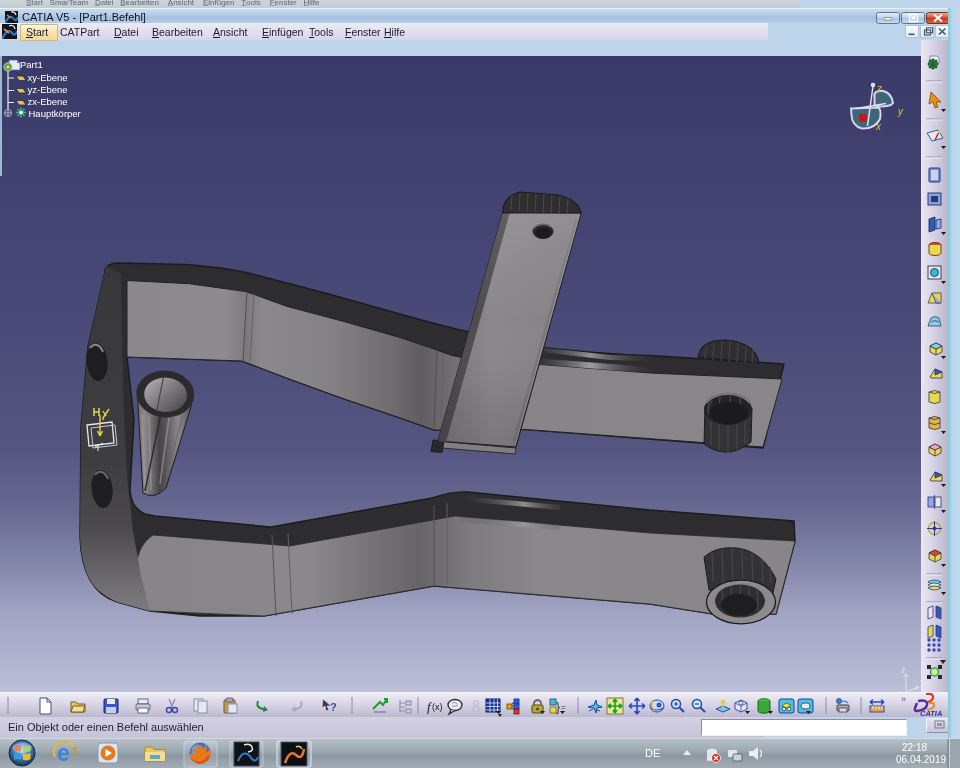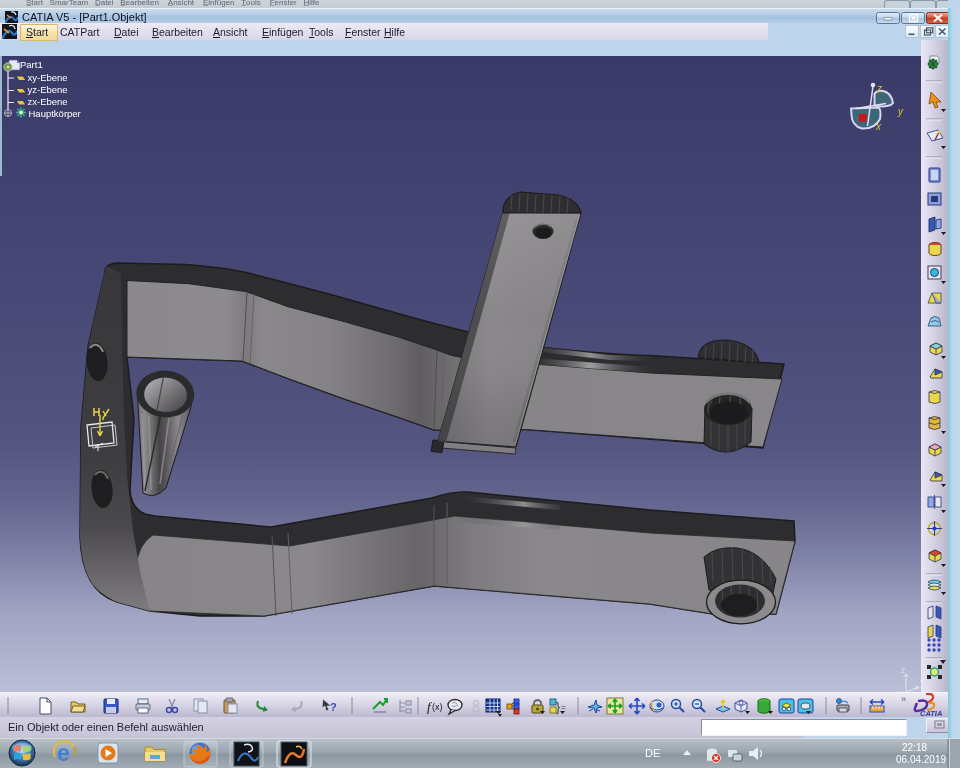--- a/index.html
+++ b/index.html
@@ -1,52 +1,52 @@
 <!DOCTYPE html>
 <html><head>
 <meta charset="utf-8">
 <style>
 html,body{margin:0;padding:0;width:960px;height:768px;overflow:hidden;
  font-family:"Liberation Sans",sans-serif;}
 #screen{position:absolute;left:0;top:0;width:960px;height:768px;background:#BDD4EA;}
-#ghost{position:absolute;left:0;top:0;width:948px;height:9px;
+#ghost{position:absolute;left:0;top:0;width:800px;height:9px;
  background:linear-gradient(#cdd4da,#c3cbd3);color:#555;font-size:8px;overflow:hidden;}
 #titlebar{position:absolute;left:0;top:8px;width:950px;height:15px;
  background:linear-gradient(#c9dcee,#b4cde6 40%,#a5c2e0 60%,#b6cde6);
  border-top:1px solid #e8f1f8;box-sizing:border-box;}
 #titletext{position:absolute;left:22px;top:2px;font-size:11px;color:#10101c;
  font-family:"Liberation Sans",sans-serif;}
 #menubar{position:absolute;left:0;top:23px;width:768px;height:17px;
  background:linear-gradient(#eceaf4,#d9d5e8);font-size:10.5px;color:#1a1a2e;}
 .menuitem{position:absolute;top:3px;}
 #viewport{position:absolute;left:0;top:56px;width:921px;height:652px;text-align:right;}
 #righttb{position:absolute;left:921px;top:40px;width:27px;height:652px;
  background:linear-gradient(90deg,#eae7f3,#d2cee1 55%,#b9b5cc);}
 #bottomtb{position:absolute;left:0;top:692px;width:948px;height:25px;
  background:linear-gradient(#efedf6,#d4d1e3 55%,#bcb8cf);border-top:1px solid #f5f4fa;box-sizing:border-box;}
 #statusbar{position:absolute;left:0;top:717px;width:764px;height:21px;
- background:linear-gradient(#d4d1e2,#c6c3d7);font-size:11px;color:#1c1c30;padding-left:39px;}
+ background:linear-gradient(#d4d1e2,#c6c3d7);font-size:11px;color:#1c1c30;}
 #rightstrip{position:absolute;left:948px;top:8px;width:12px;height:730px;
  background:linear-gradient(90deg,#7fccdc 0px,#8fd2e0 2px,#bdd7ec 4px,#c3d9ee);}
 #taskbar{position:absolute;left:0;top:738px;width:960px;height:30px;
  background:linear-gradient(#b7c0c7,#9aa5ae 45%,#8b97a1 55%,#a3adb6);
  border-top:1px solid #d5dce0;box-sizing:border-box;}
 .u{text-decoration:underline;}
 </style>
 </head>
 <body>
 <div id="screen">
 <div id="ghost">
       <span style="position:absolute;left:26px;top:-2px;color:#5e6670;">S̲tart&nbsp;&nbsp;&nbsp;SmarTeam&nbsp;&nbsp;&nbsp;D̲atei&nbsp;&nbsp;&nbsp;B̲earbeiten&nbsp;&nbsp;&nbsp;&nbsp;A̲nsicht&nbsp;&nbsp;&nbsp;&nbsp;E̲infügen&nbsp;&nbsp;&nbsp;T̲ools&nbsp;&nbsp;&nbsp;&nbsp;F̲enster&nbsp;&nbsp;&nbsp;H̲ilfe</span>
 <div style="position:absolute;left:884px;top:0;width:24px;height:8px;background:#c6d2dc;border:1px solid #8a98a6;border-bottom:none;border-radius:3px 3px 0 0;"></div>
 <div style="position:absolute;left:910px;top:0;width:24px;height:8px;background:#c6d2dc;border:1px solid #8a98a6;border-bottom:none;border-radius:3px 3px 0 0;"></div>
 <div style="position:absolute;left:936px;top:0;width:20px;height:8px;background:#c6d2dc;border:1px solid #8a98a6;border-bottom:none;border-radius:3px 3px 0 0;"></div>
 </div>
 <div id="titlebar">
-      <div id="titletext">CATIA V5 - [Part1.Objekt]</div>
+      <div id="titletext">CATIA V5 - [Part1.Befehl]</div>
 <svg style="position:absolute;left:5px;top:2px" width="13" height="12">
         <rect width="13" height="12" fill="#14141c"></rect>
         <path d="M0,12 Q5,2 9,8 Q11,11 13,6" stroke="#2878c8" stroke-width="2" fill="none"></path>
         <path d="M6,1 Q10,0 11,4" stroke="#e8e8f0" stroke-width="1.2" fill="none"></path>
         <path d="M2,4 L6,7" stroke="#e89038" stroke-width="1.5"></path>
       </svg>
 <svg style="position:absolute;left:876px;top:3px" width="75" height="12">
 <defs>
           <linearGradient id="wb" x1="0" y1="0" x2="0" y2="1">
             <stop offset="0" stop-color="#e6f0fa"></stop>

